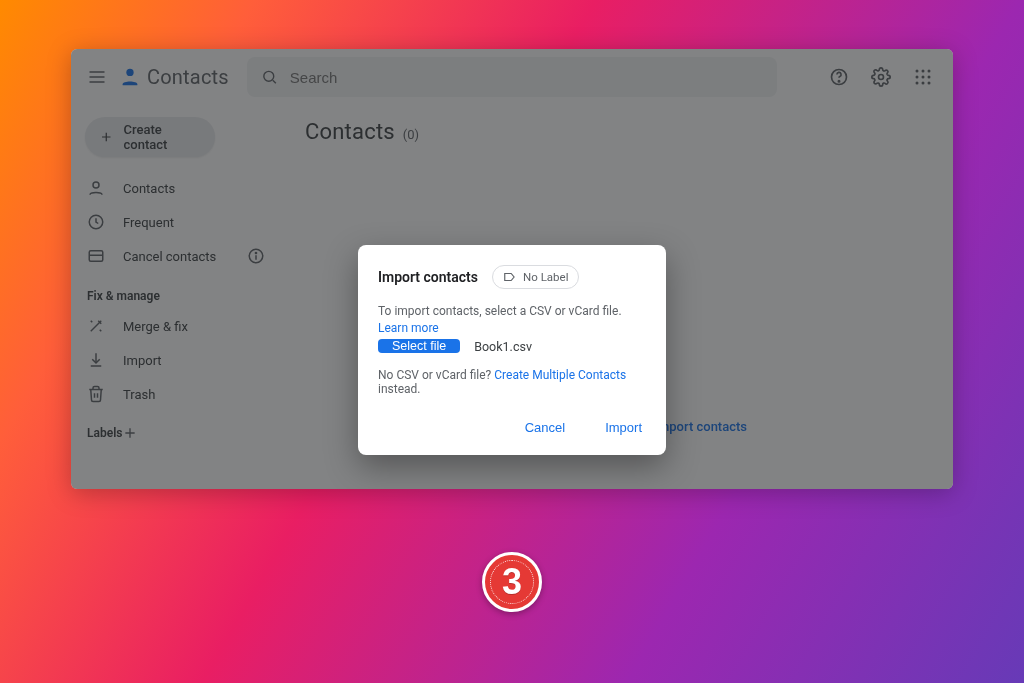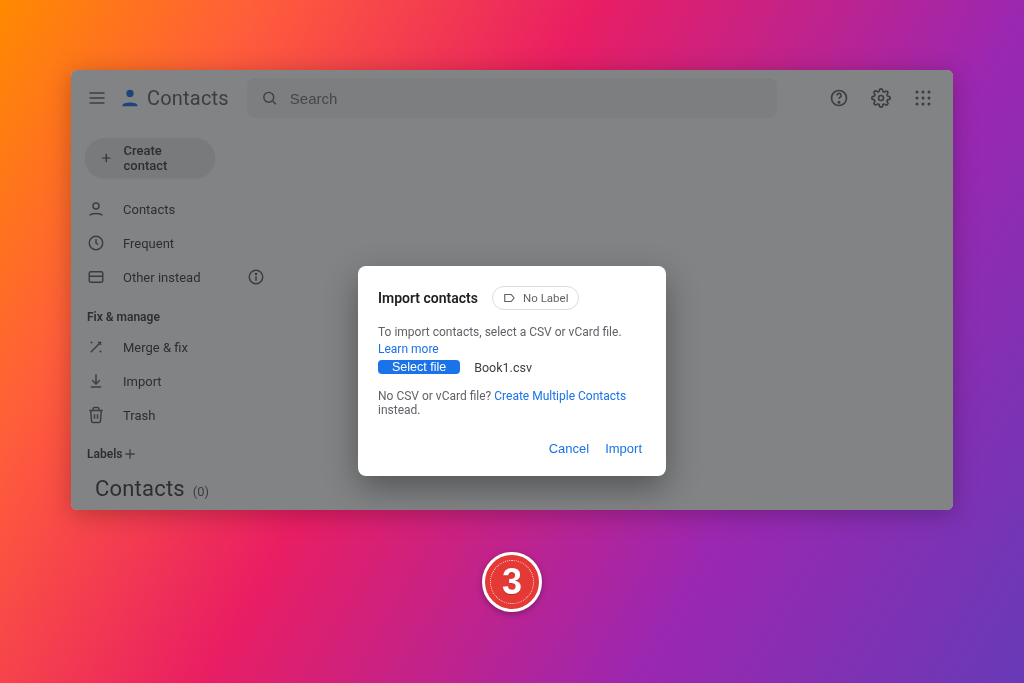--- a/index.html
+++ b/index.html
@@ -5,21 +5,21 @@
 * { box-sizing: border-box; margin: 0; padding: 0; }
 body {
   width: 1024px; height: 683px;
   background: linear-gradient(120deg, #ff8a00 0%, #ff5e3a 18%, #e91e63 42%, #9c27b0 72%, #673ab7 100%);
   font-family: 'Google Sans', Roboto, Arial, sans-serif;
   position: relative;
   overflow: hidden;
 }
 .app-window {
   position: absolute;
-  left: 71px; top: 70px;
+  left: 71px; top: 49px;
   width: 882px; height: 440px;
   background: #fff;
   border-radius: 6px;
   box-shadow: 0 4px 24px rgba(0,0,0,.25);
   overflow: hidden;
 }
 .dim-overlay {
   position: absolute; inset: 0;
   background: rgba(32,33,36,.56);
   z-index: 5;
@@ -38,21 +38,21 @@
   background: #f1f3f4; border-radius: 8px;
   display:flex; align-items:center; padding: 0 14px;
 }
 .search-bar svg { color:#5f6368; }
 .search-input {
   border:none; background:transparent; font-size:15px; color:#8b5cf6;
   margin-left:12px; outline:none; width:100%;
 }
 .header-actions { margin-left:auto; display:flex; gap:18px; color:#5f6368; padding-right:4px;}
 .header-actions > div { display:flex; align-items:center; justify-content:center; width:24px; height:24px;}
-.body-area { display:flex; height: calc(100% - 56px); flex-direction: column; }
+.body-area { display:flex; height: calc(100% - 56px); }
 .sidebar { width: 210px; padding: 6px 0 0 0; font-size:13px; color:#3c4043;}
 .create-btn {
   margin: 6px 0 14px 14px; height: 40px; width: 130px;
   background:#e8eaed; border-radius: 22px; display:flex; align-items:center;
   padding: 0 14px; color:#3c4043; font-size:13px; font-weight:500; gap:10px;
   box-shadow: 0 1px 2px rgba(0,0,0,.08);
 }
 .nav-list { list-style:none; }
 .nav-item { display:flex; align-items:center; height:34px; padding:0 16px; border-radius:0 18px 18px 0; gap:18px; color:#3c4043;}
 .nav-item svg { width:18px; height:18px; color:#5f6368; flex-shrink:0;}
@@ -88,21 +88,21 @@
 .chip svg { width:14px; height:14px;}
 .dialog-instr { margin-bottom:2px; color:#5f6368; font-size:12px; line-height:1.4;}
 .link { color:#1a73e8; cursor:pointer;}
 .file-row { display:flex; align-items:center; gap:14px; margin-bottom:14px;}
 .select-file-btn {
   background:#1a73e8; color:#fff; border:none; border-radius:4px;
   font-size:12.5px; font-weight:500; padding:0 14px; cursor:pointer;
 }
 .file-name { font-size:12.5px; color:#3c4043;}
 .fallback { font-size:12px; color:#5f6368; margin-bottom:18px;}
-.dialog-actions { display:flex; justify-content:flex-end; gap:8px;}
+.dialog-actions { display:flex; justify-content:flex-end; gap:32px;}
 .flat-btn { background:none; border:none; color:#1a73e8; font-size:13px; font-weight:500; cursor:pointer; padding:6px 4px;}
 
 
 .step-badge {
   position:absolute; left:50%; top:552px; transform:translateX(-50%);
   width:60px; height:60px; border-radius:50%;
   background:#e53935;
   border:3px solid #fff;
   display:flex; align-items:center; justify-content:center;
   box-shadow: 0 2px 6px rgba(0,0,0,.3);
@@ -195,21 +195,21 @@
               <circle cx="12" cy="12" r="9"></circle>
               <polyline points="12 7 12 12 15 14"></polyline>
             </svg>
           <span>Frequent</span>
         </li>
         <li class="nav-item">
           <svg viewBox="0 0 24 24" fill="none" stroke="currentColor" stroke-width="2">
               <rect x="3" y="5" width="18" height="14" rx="2"></rect>
               <line x1="3" y1="11" x2="21" y2="11"></line>
             </svg>
-          <span>Other instead</span>
+          <span>Cancel contacts</span>
           <svg class="info-ic" width="16" height="16" viewBox="0 0 24 24" fill="none" stroke="currentColor" stroke-width="2">
               <circle cx="12" cy="12" r="9"></circle>
               <line x1="12" y1="11" x2="12" y2="17"></line>
               <circle cx="12" cy="8" r=".8" fill="currentColor"></circle>
             </svg>
         </li>
       </ul>
       <div class="section-title">Fix &amp; manage</div>
       <ul class="nav-list">
         <li class="nav-item">

